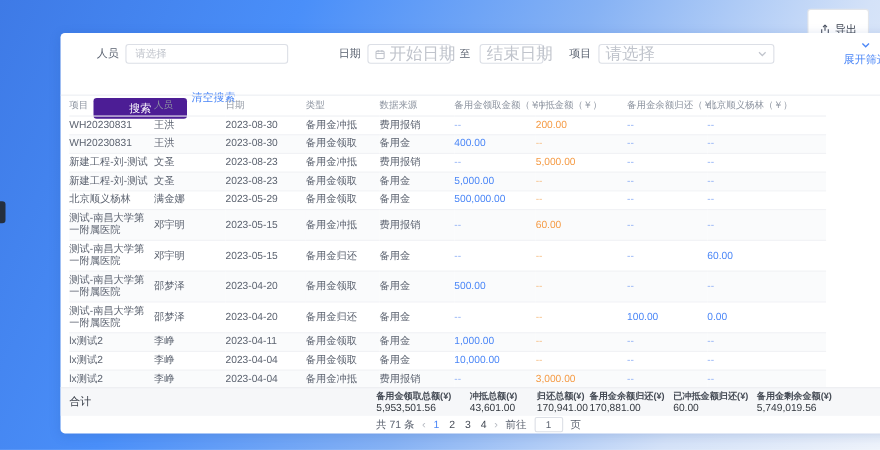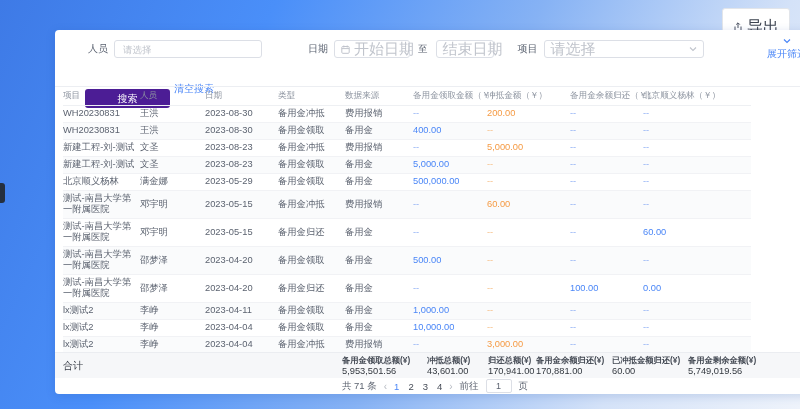--- a/index.html
+++ b/index.html
@@ -3,21 +3,21 @@
 <meta charset="utf-8">
 <style>
   * { margin:0; padding:0; box-sizing:border-box; }
   html,body { width:800px; height:409px; overflow:hidden; font-family:"Liberation Sans","DejaVu Sans",sans-serif; }
   body { background: linear-gradient(115deg,#3e7ae6 0%,#4a8ff9 28%,#86b2f4 55%,#d4e2f8 80%,#eef3fb 100%); position:relative; }
 
   .side-tab { position:absolute; left:0; top:183px; width:5px; height:20px; background:#252f3e; border-radius:0 3px 3px 0; }
 
   .topbar { position:absolute; top:0; left:0; width:800px; height:30px; }
   .page-title { position:absolute; left:60px; top:0; line-height:30px; color:#ffffff; font-size:12.5px; font-weight:bold; letter-spacing:1px; }
-  .export-btn { position:absolute; top:8px; right:10px; height:38px; padding:0 10px; background:#ffffff; border:1px solid #e2e5ea; border-radius:3px; font-size:16px; color:#3c4350; display:flex; align-items:center; gap:4px; cursor:pointer; }
+  .export-btn { position:absolute; top:8px; right:10px; height:38px; padding:0 10px; background:#ffffff; border:1px solid #e2e5ea; border-radius:3px; font-size:10px; color:#3c4350; display:flex; align-items:center; gap:4px; cursor:pointer; }
 
   .card { position:absolute; left:55px; top:30px; width:760px; height:364px; background:#ffffff; border-radius:4px; box-shadow:0 2px 10px rgba(30,70,160,.18); overflow:hidden; }
 
   .filters { display:flex; align-items:center; height:18px; margin:10px 8px 0 33px; font-size:10px; color:#5a6270; }
   .f-label { margin-right:6px; white-space:nowrap; }
   .f-input { width:148px; height:18px; border:1px solid #dcdfe6; border-radius:3px; font-size:9.5px; padding:0 8px; color:#5a6270; outline:none; font-family:inherit; }
   .f-input::placeholder { color:#c0c4cc; }
   .box { height:18px; border:1px solid #dcdfe6; border-radius:3px; display:flex; align-items:center; padding:0 6px; gap:4px; }
   .box .ph { color:#c0c4cc; font-size:15px; white-space:nowrap; }
   .date-start { width:76px; margin-left:0; }

